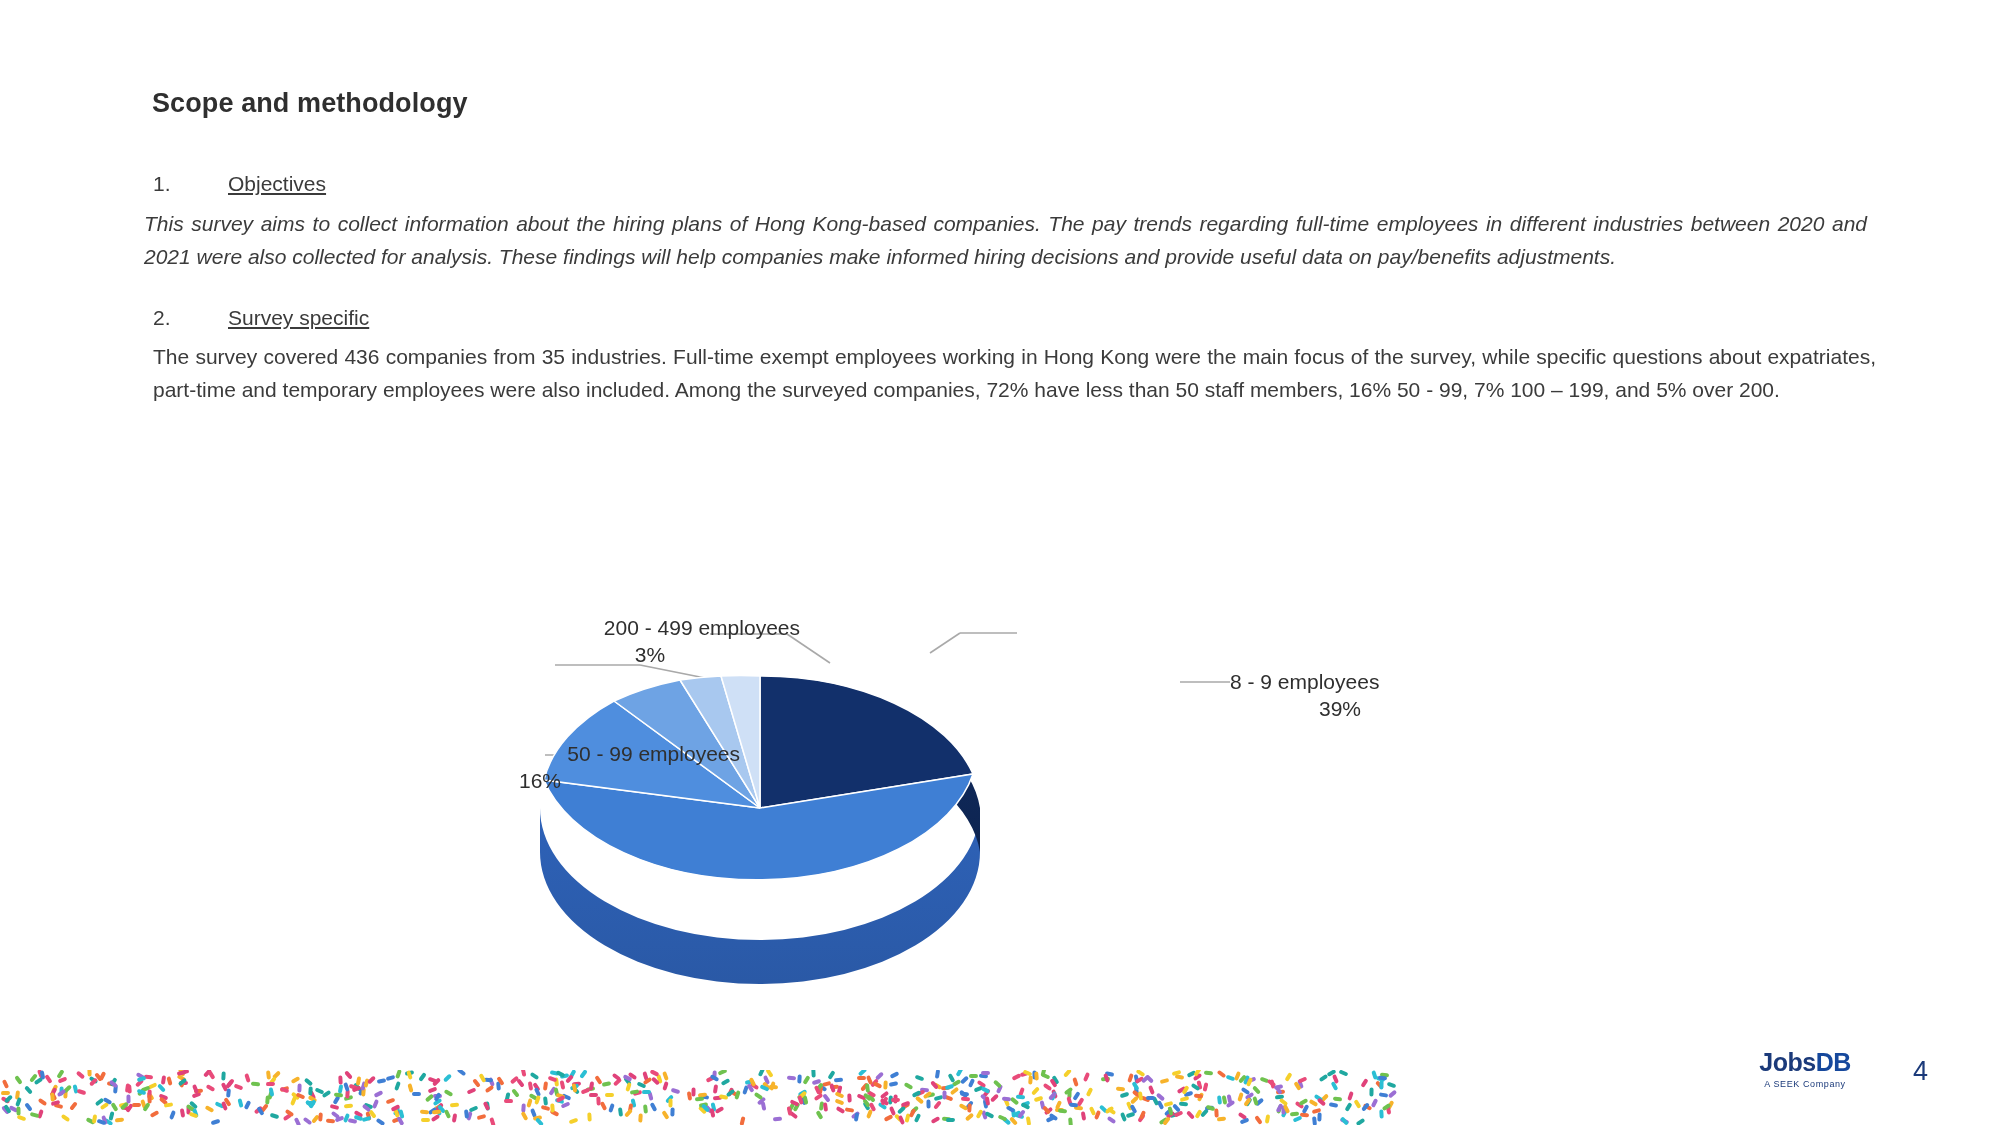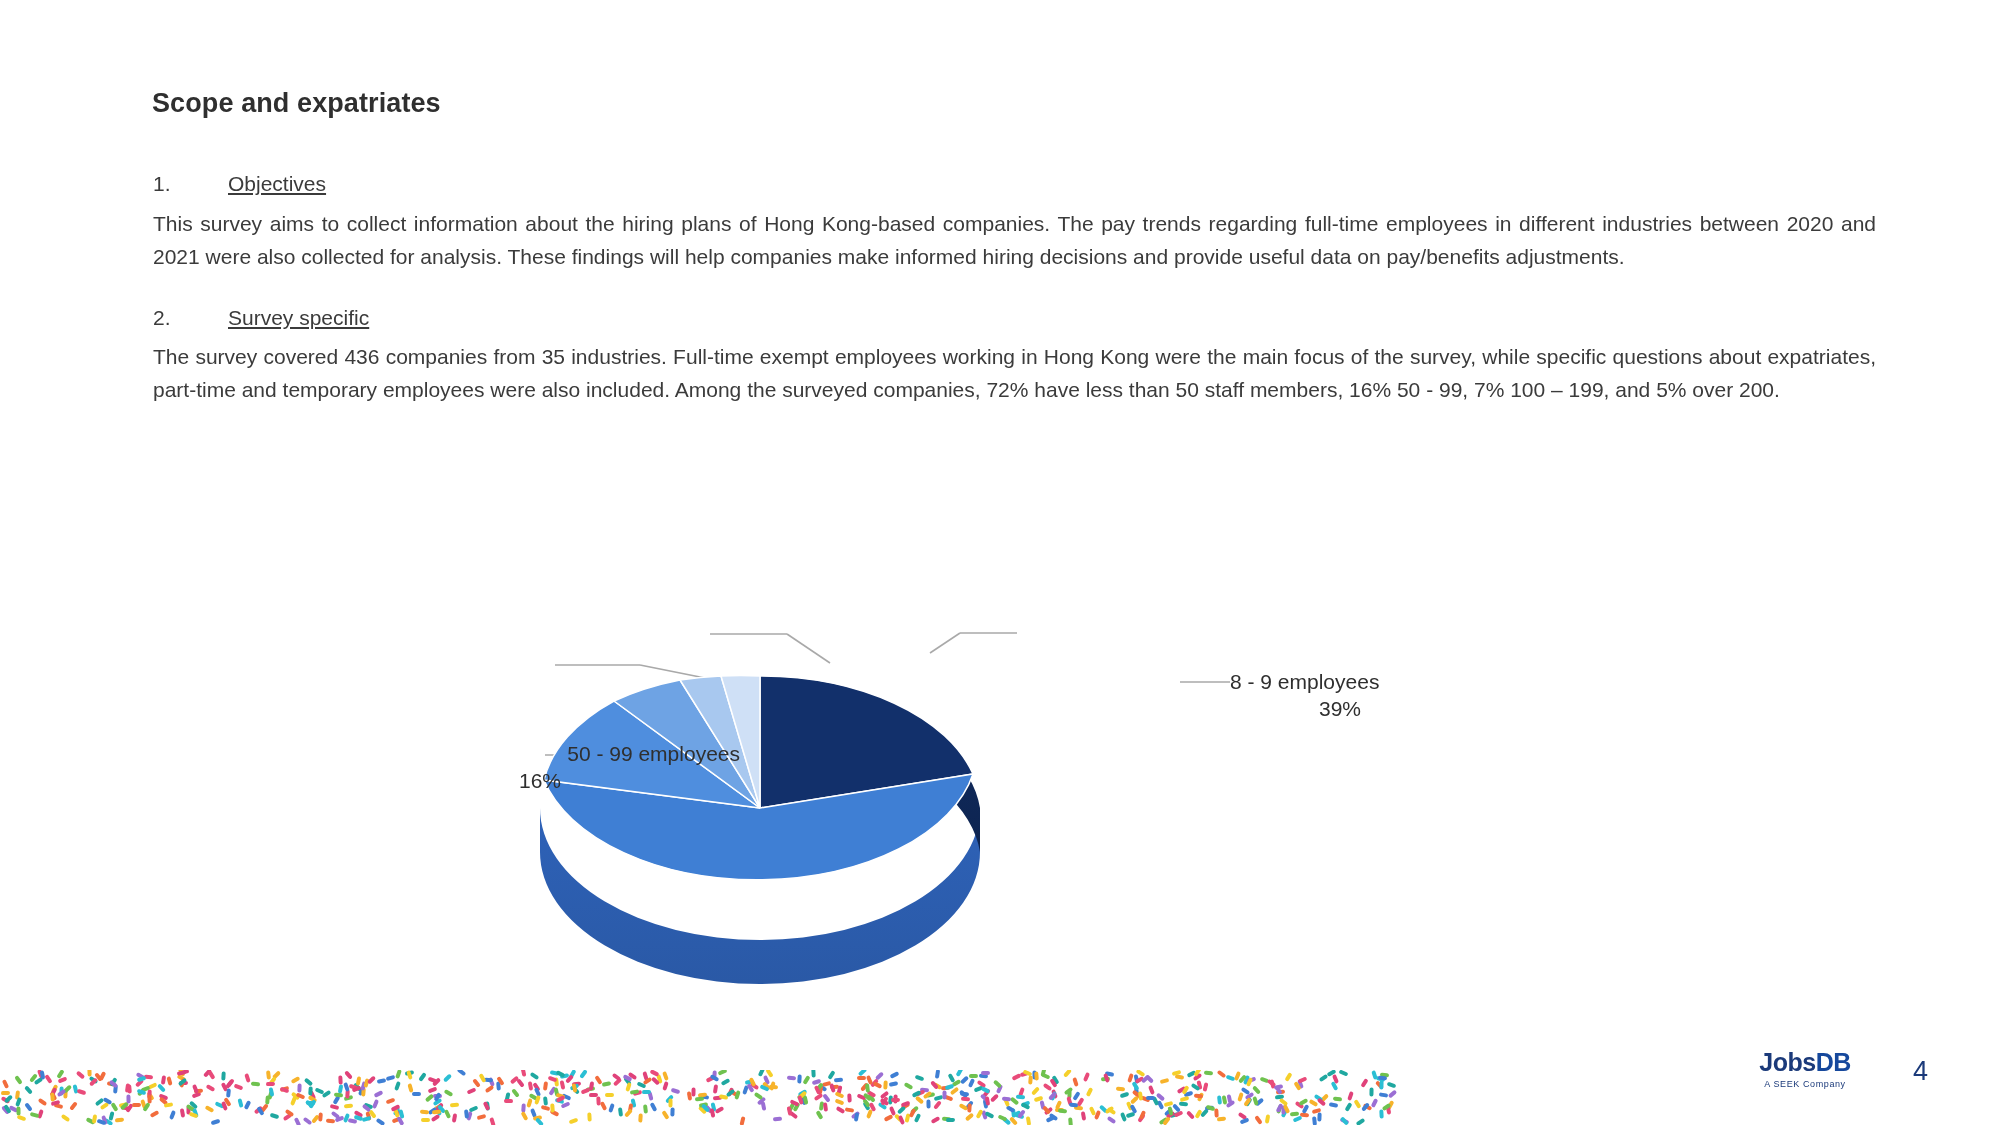--- a/index.html
+++ b/index.html
@@ -46,21 +46,21 @@
   .para {
     position: absolute;
     font-size: 21px;
     line-height: 33px;
     color: #3b3b3b;
     text-align: justify;
     width: 1723px;
   }
   #obj-num { left: 153px; top: 172px; }
   #obj-head { left: 228px; top: 172px; }
-  #obj-para { left: 153px; top: 207px; }
+  #obj-para { left: 144px; top: 207px; font-style: italic; }
   #cov-num { left: 153px; top: 306px; }
   #cov-head { left: 228px; top: 306px; }
   #cov-para { left: 153px; top: 340px; }
 
   
   .chart-area {
     position: absolute;
     left: 300px;
     top: 590px;
     width: 1160px;
@@ -133,21 +133,21 @@
     font-size: 27px;
     color: #1b3a7a;
     font-weight: 500;
   }
 </style>
 </head>
 <body>
 
 <div class="slide">
 
-  <div class="page-title">Scope and expatriates</div>
+  <div class="page-title">Scope and methodology</div>
 
   <div class="list-num" id="obj-num">1.</div>
   <div class="list-head" id="obj-head">Objectives</div>
   <div class="para" id="obj-para">This survey aims to collect information about the hiring plans of Hong Kong-based companies. The pay trends regarding full-time employees in different industries between 2020 and 2021 were also collected for analysis. These findings will help companies make informed hiring decisions and provide useful data on pay/benefits adjustments.</div>
 
   <div class="list-num" id="cov-num">2.</div>
   <div class="list-head" id="cov-head">Survey specific</div>
   <div class="para" id="cov-para">The survey covered 436 companies from 35 industries. Full-time exempt employees working in Hong Kong were the main focus of the survey, while specific questions about expatriates, part-time and temporary employees were also included. Among the surveyed companies, 72% have less than 50 staff members, 16% 50 - 99, 7% 100 – 199, and 5% over 200.</div>
 
   <div class="chart-area">
@@ -190,20 +190,24 @@
         <path d="M 460 218 L 244 190 A 220 132 0 0 1 314 111 Z" fill="#4f8ede" stroke="#ffffff" stroke-width="1.5"></path>
 
         <path d="M 460 218 L 314 111 A 220 132 0 0 1 380 90 Z" fill="#6ea3e4" stroke="#ffffff" stroke-width="1.5"></path>
 
         <path d="M 460 218 L 380 90 A 220 132 0 0 1 421 86 Z" fill="#a8c8ef" stroke="#ffffff" stroke-width="1.5"></path>
 
         <path d="M 460 218 L 421 86 A 220 132 0 0 1 460 86 Z" fill="#cfe0f6" stroke="#ffffff" stroke-width="1.5"></path>
       </g>
     </svg>
 
+    <div class="lbl" id="lbl-200">
+      <span>200 - 499 employees</span>
+      <span class="v">3%</span>
+    </div>
 
 
 
     <div class="lbl" id="lbl-50">
       <span>50 - 99 employees</span>
       <span class="v">16%</span>
     </div>
 
     <div class="lbl" id="lbl-1">
       <span>8 - 9 employees</span>

